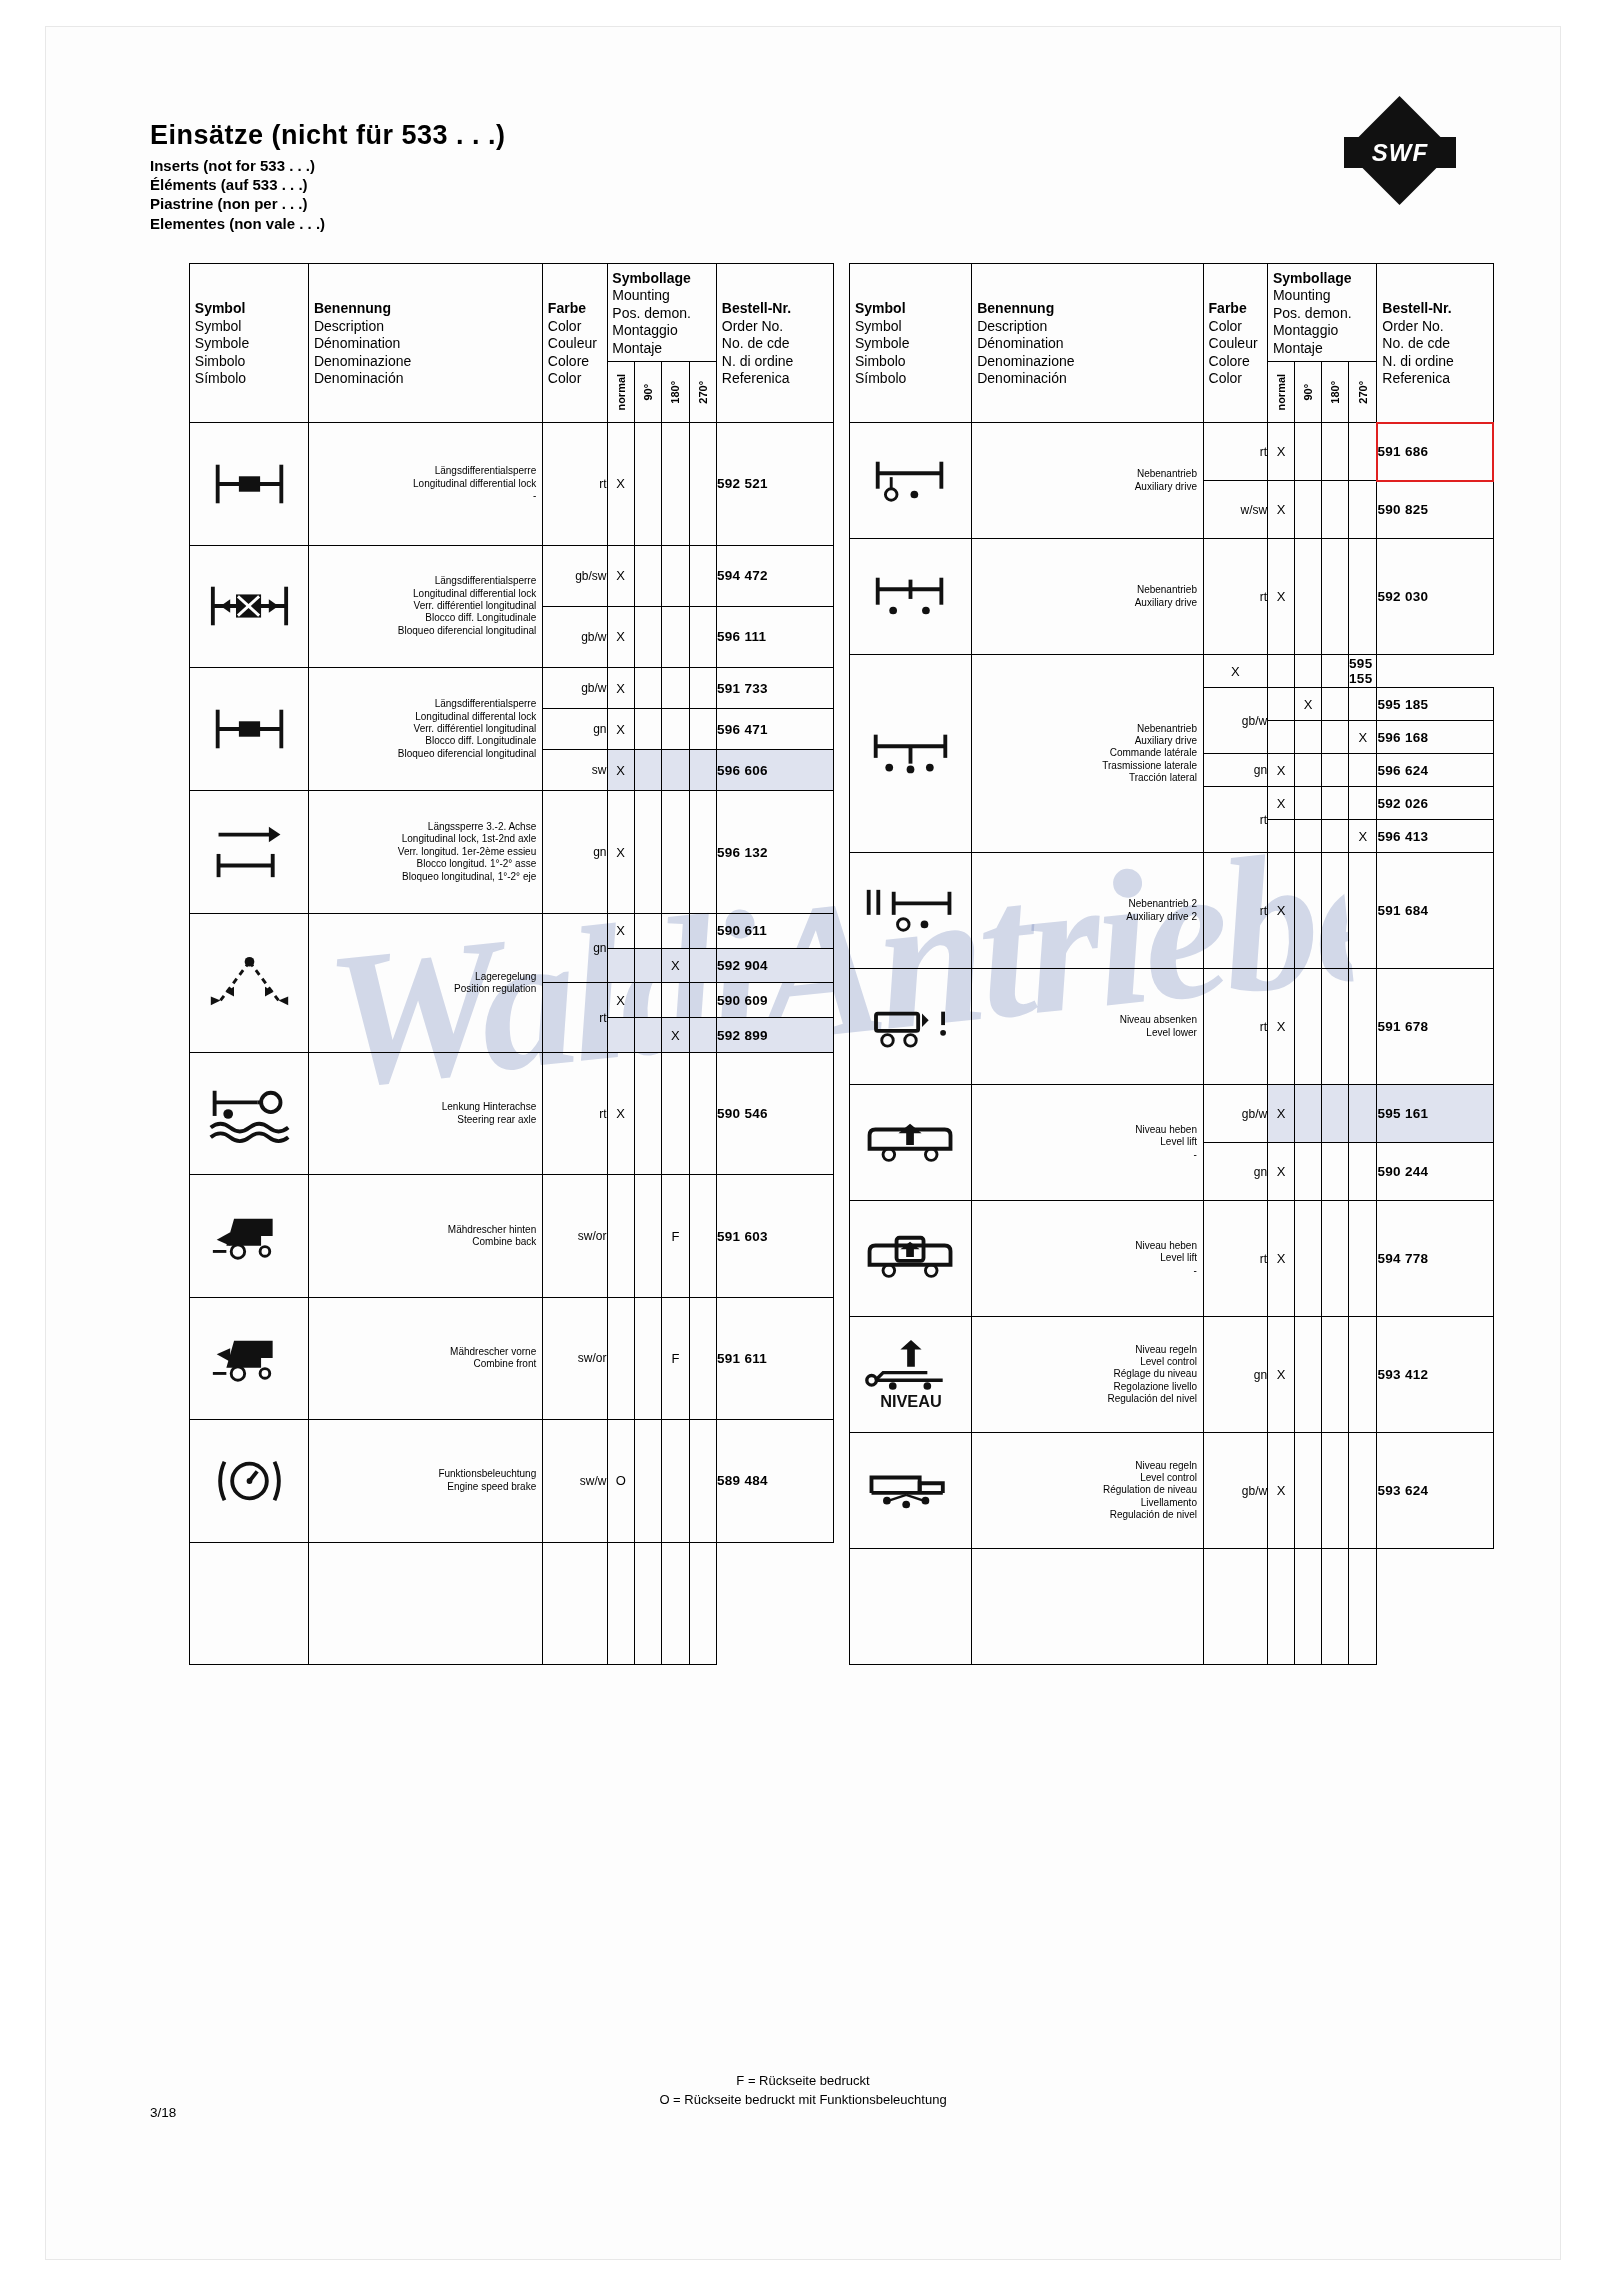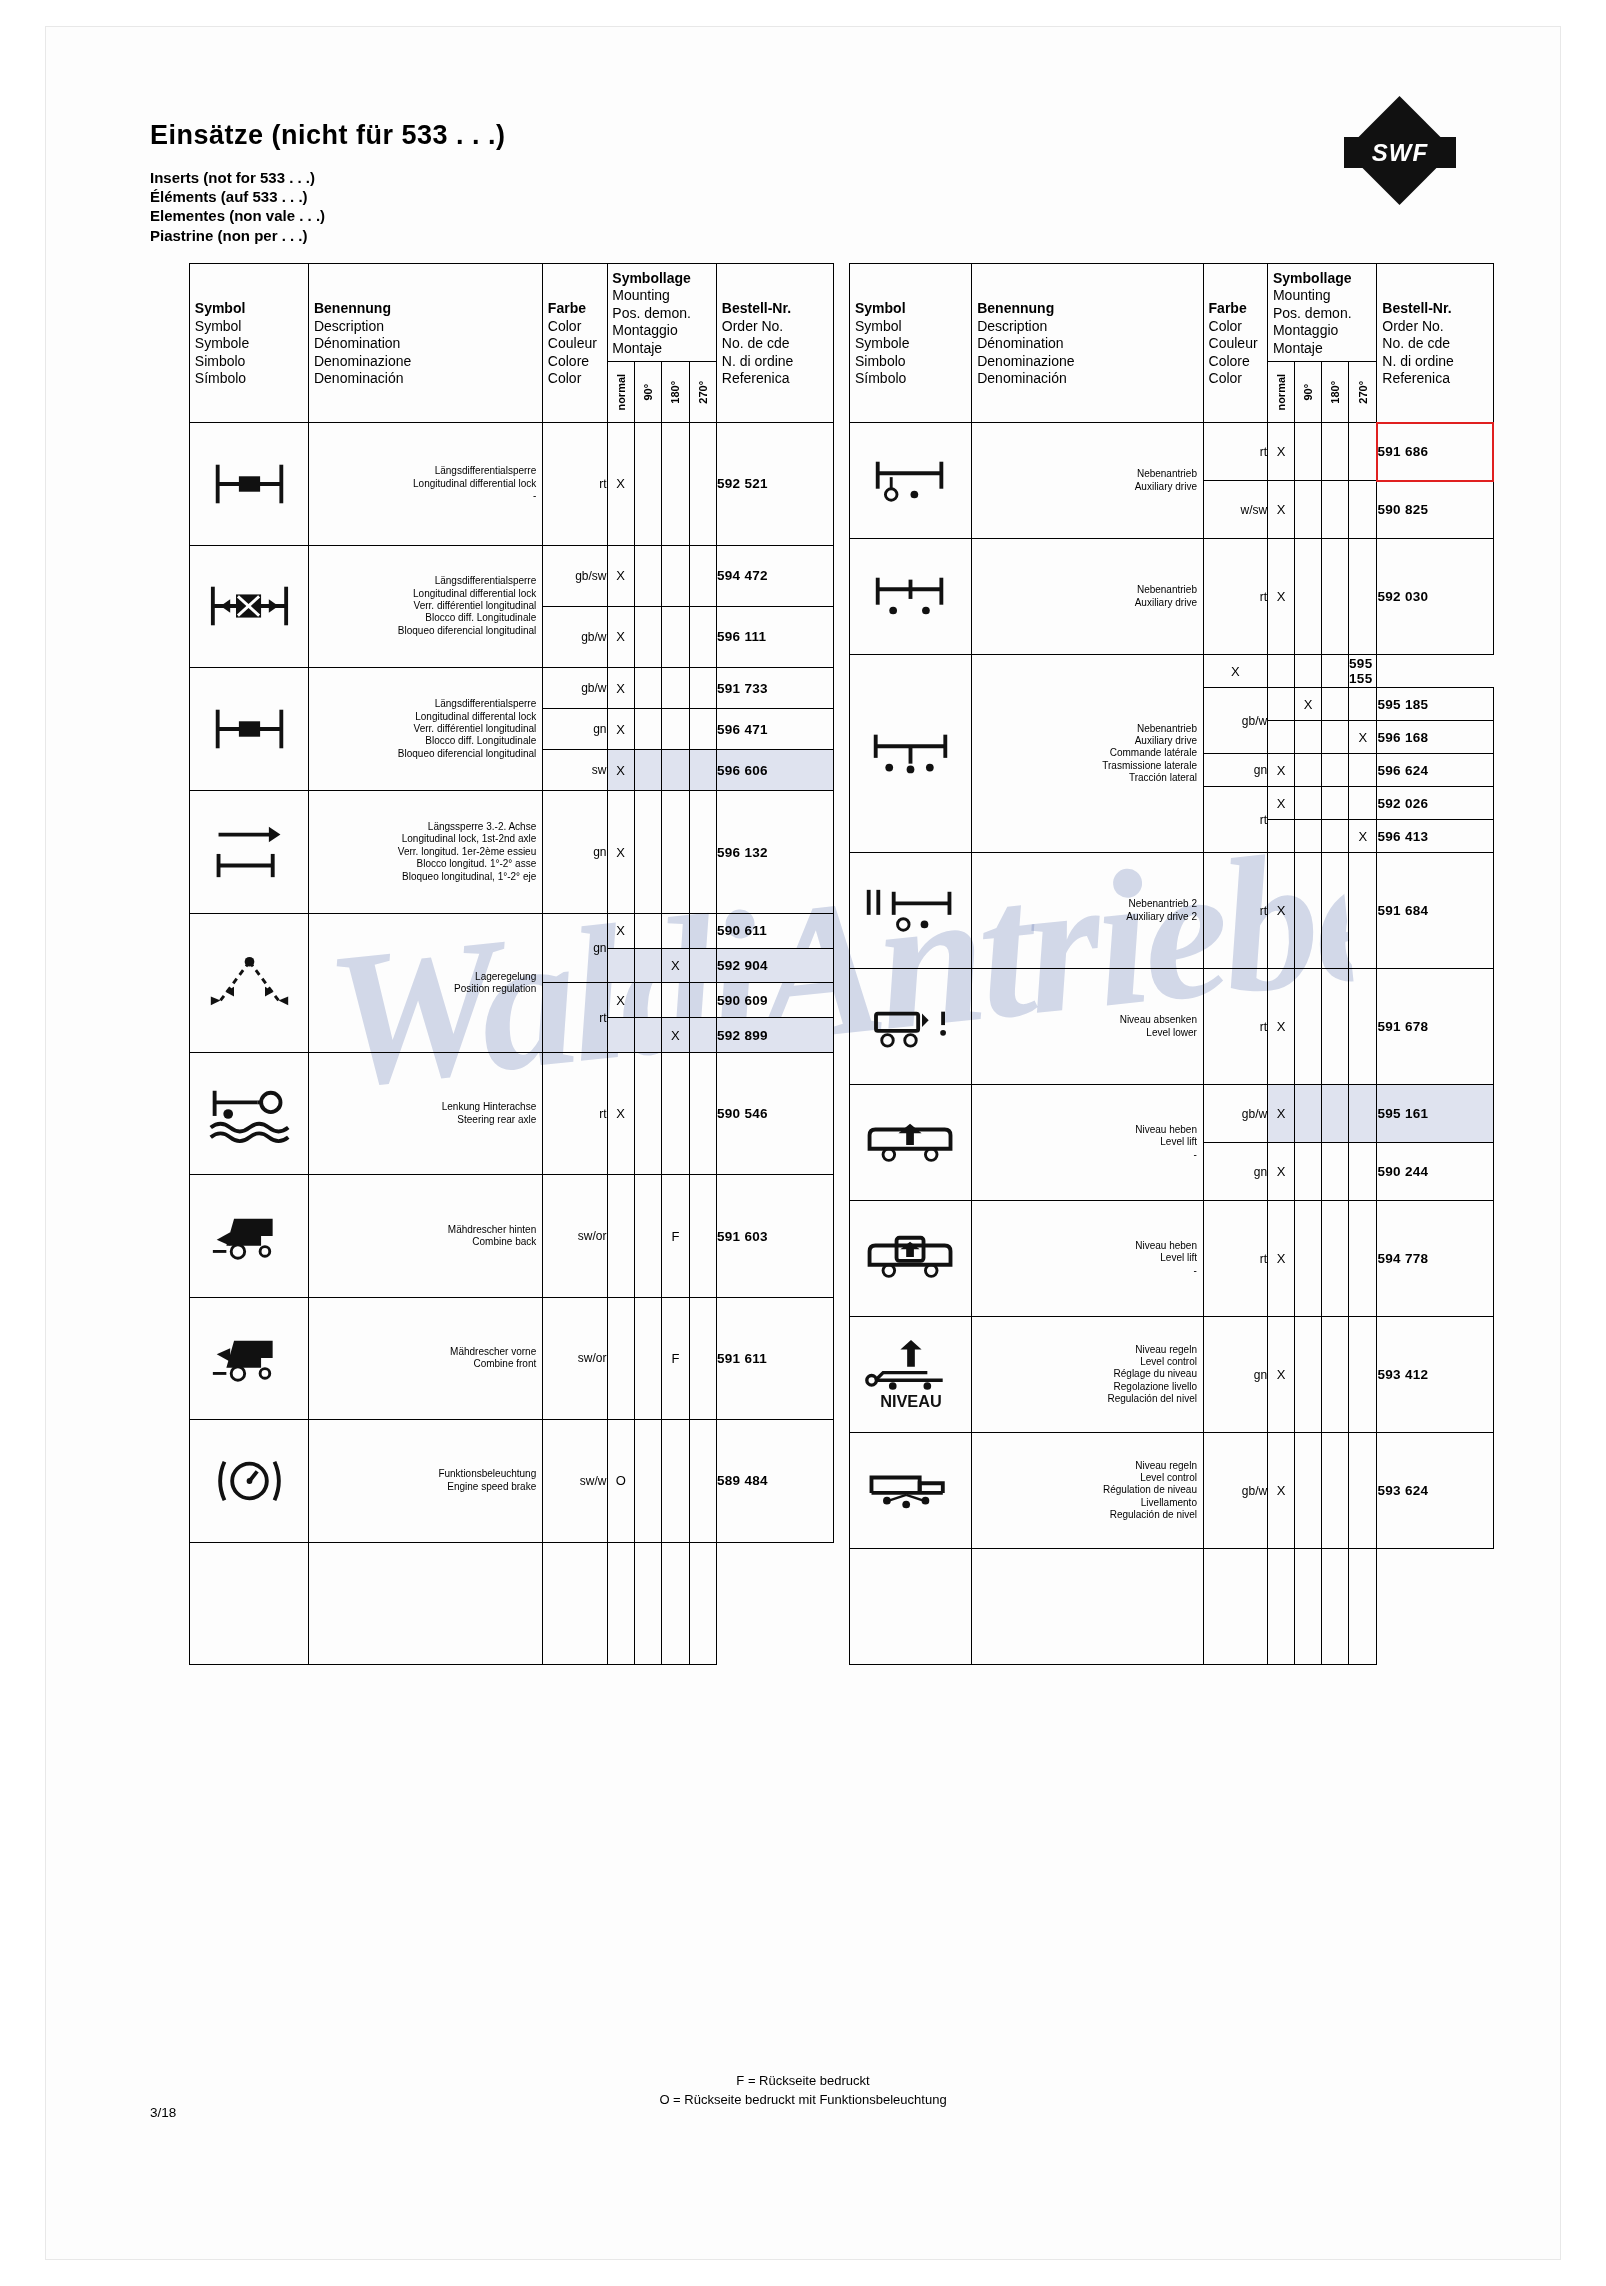--- a/index.html
+++ b/index.html
@@ -59,21 +59,21 @@
   .header h1 {
     margin: 0;
     font-size: 27px;
     font-weight: bold;
     letter-spacing: 0.5px;
   }
   .header .sub {
     font-size: 15px;
     font-weight: bold;
     line-height: 1.28;
-    margin-top: 17px;
+    margin-top: 5px;
   }
 
   
   .logo {
     position: absolute;
     right: 104px;
     top: 68px;
     width: 112px;
     height: 112px;
     z-index: 10;
@@ -210,22 +210,22 @@
 <div class="page">
   <div class="sheet">
 
     <div class="watermark">WaldiAntriebe</div>
 
     <div class="header">
       <h1>Einsätze (nicht für 533 . . .)</h1>
       <div class="sub">
         <div>Inserts (not for 533 . . .)</div>
         <div>Éléments (auf 533 . . .)</div>
+        <div>Piastrine (non per . . .)</div>
         <div>Elementes (non vale . . .)</div>
-        <div>Piastrine (non per . . .)</div>
       </div>
     </div>
 
     <div class="logo">
       <div class="diamond"></div>
       <div class="band"></div>
       <div class="txt">SWF</div>
     </div>
 
     <div class="tables">

